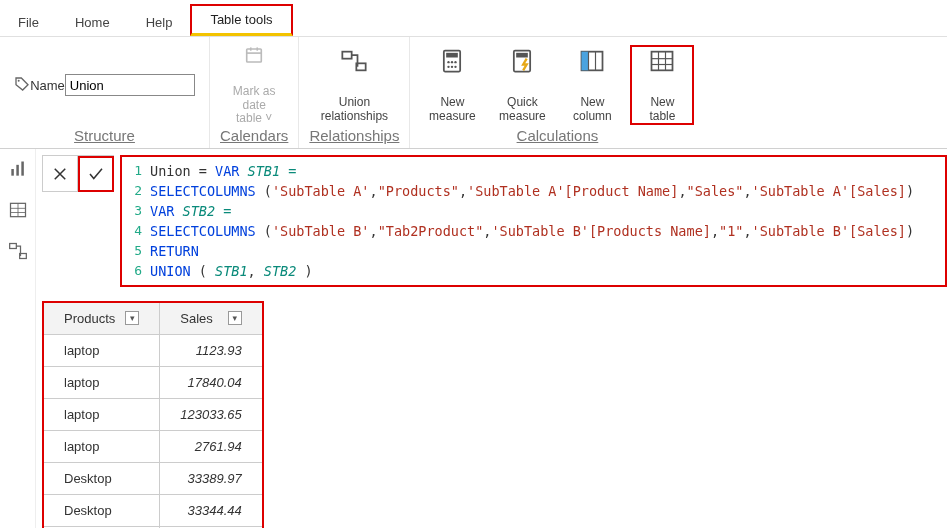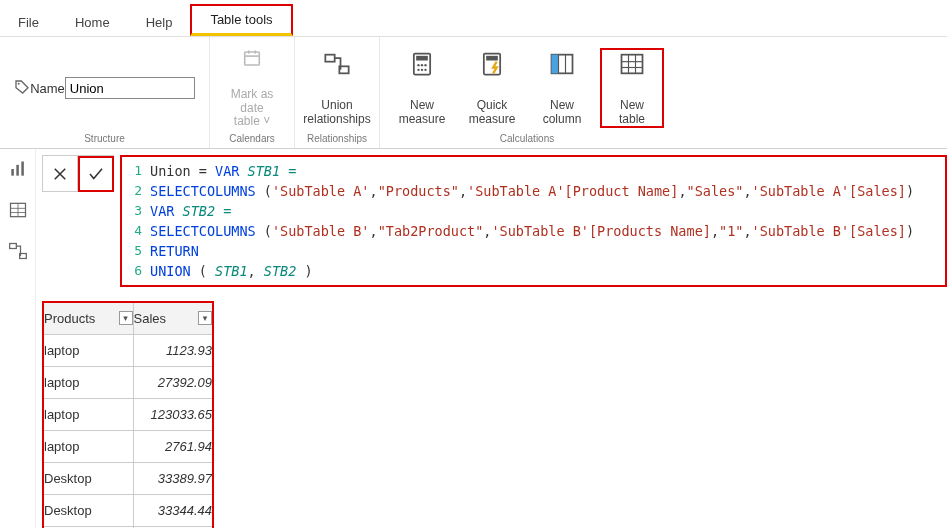--- a/index.html
+++ b/index.html
@@ -8,21 +8,21 @@
   
   .tabs { display: flex; align-items: flex-end; height: 37px; padding-left: 0; border-bottom: 1px solid #e0e0e0; }
   .tab { padding: 6px 18px; cursor: pointer; color: #444; }
   .tab.active { border: 2px solid #d00; border-bottom: 3px solid #f3c300; background: #fff; font-weight: 400; color: #222; }
 
   
   .ribbon { display: flex; align-items: stretch; height: 112px; border-bottom: 1px solid #d0d0d0; }
   .ribbon-group { display: flex; flex-direction: column; align-items: center; justify-content: space-between; padding: 6px 10px 2px 10px; border-right: 1px solid #e8e8e8; }
   .ribbon-group:last-child { border-right: none; }
   .group-body { display: flex; align-items: center; gap: 6px; flex: 1; }
-  .group-label { font-size: 10px; color: #777; padding-bottom: 2px; }
+  .group-label { font-size: 15px; color: #777; padding-bottom: 2px; text-decoration: underline; }
 
   .name-row { display: flex; align-items: center; gap: 0; }
   .tag-icon { width: 16px; height: 16px; display: inline-block; }
   .name-input { width: 130px; height: 22px; border: 1px solid #888; padding: 0 4px; font-size: 13px; }
 
   .rbtn { display: flex; flex-direction: column; align-items: center; justify-content: center; width: 64px; height: 80px; gap: 21px; color: #444; }
   .rbtn.disabled { color: #aaa; }
   .rbtn .lbl { font-size: 12px; text-align: center; line-height: 1.1; white-space: pre-line; }
   .rbtn.highlight { border: 2px solid #d00; }
 
@@ -43,21 +43,21 @@
   .gut { width: 14px; text-align: right; color: #2a8; margin-right: 8px; font-size: 13px; }
   .code { white-space: pre; }
   .kw { color: #0040dd; }
   .vr { color: #0a8a7a; font-style: italic; }
   .st { color: #b03020; }
   .st2 { color: #b03020; }
 
   
   .data-wrap { margin-top: 14px; }
   .datatable { border: 2px solid #d00; border-collapse: collapse; }
-  .datatable th, .datatable td { border: 1px solid #ccc; padding: 4px 0; font-size: 13px; height: 32px; }
+  .datatable th, .datatable td { border: 1px solid #ccc; padding: 4px 20px; font-size: 13px; height: 32px; }
   .datatable th { background: #f3f3f3; text-align: left; font-weight: 400; }
   .th-inner { display: flex; align-items: center; justify-content: space-between; gap: 10px; }
   .col-products { width: 90px; }
   .col-sales { width: 80px; text-align: right; font-style: italic; }
   .dd { width: 14px; height: 14px; border: 1px solid #999; display: inline-flex; align-items: center; justify-content: center; font-size: 9px; color: #555; background: #fff; }
 </style>
 </head>
 <body>
 
 <div class="tabs">
@@ -247,21 +247,21 @@
             </th>
           </tr>
         </thead>
         <tbody>
           <tr>
               <td class="col-products">laptop</td>
               <td class="col-sales">1123.93</td>
             </tr>
           <tr>
               <td class="col-products">laptop</td>
-              <td class="col-sales">27392.09</td>
+              <td class="col-sales">17840.04</td>
             </tr>
           <tr>
               <td class="col-products">laptop</td>
               <td class="col-sales">123033.65</td>
             </tr>
           <tr>
               <td class="col-products">laptop</td>
               <td class="col-sales">2761.94</td>
             </tr>
           <tr>

